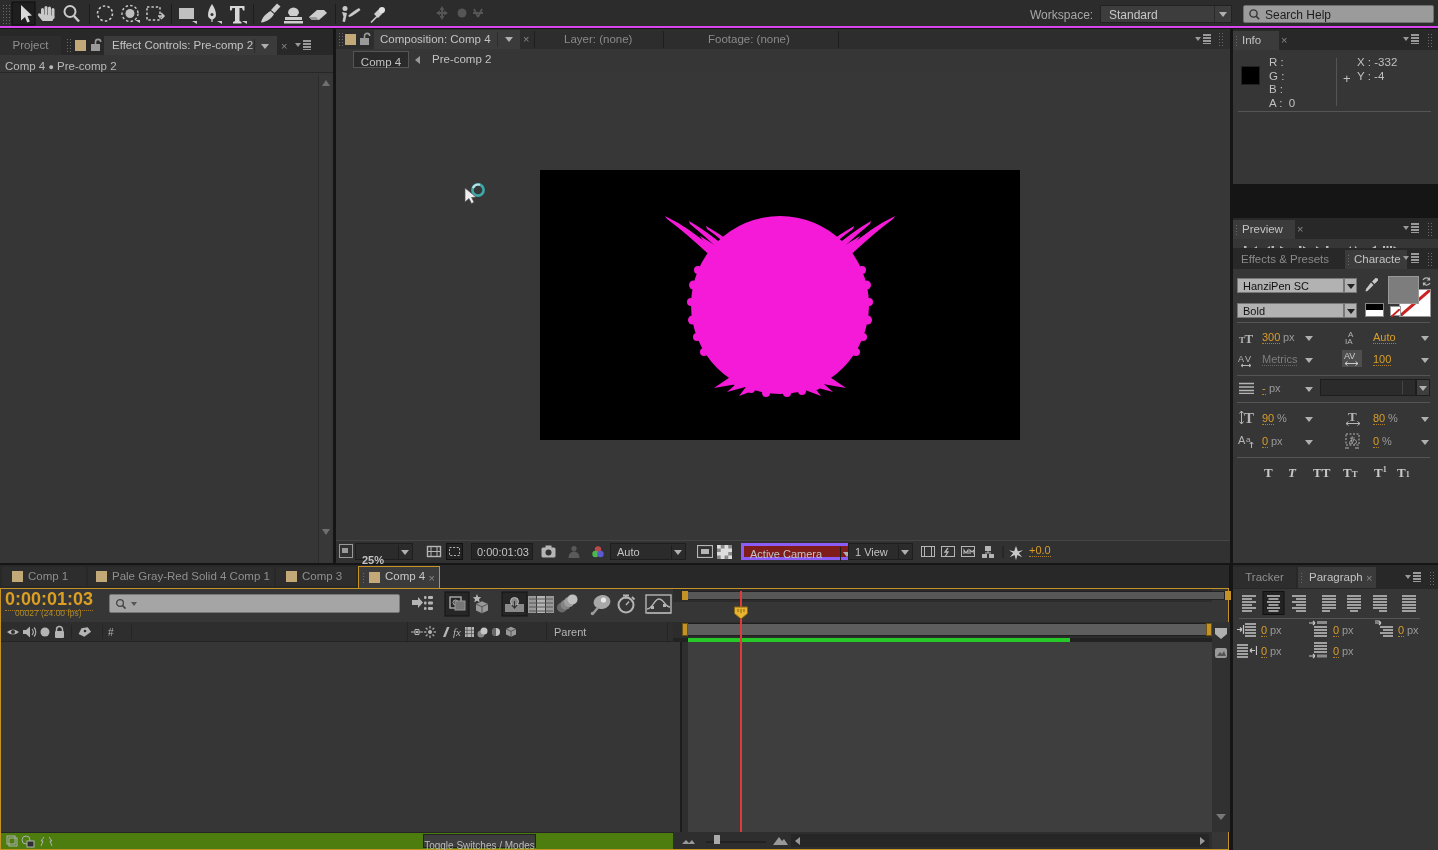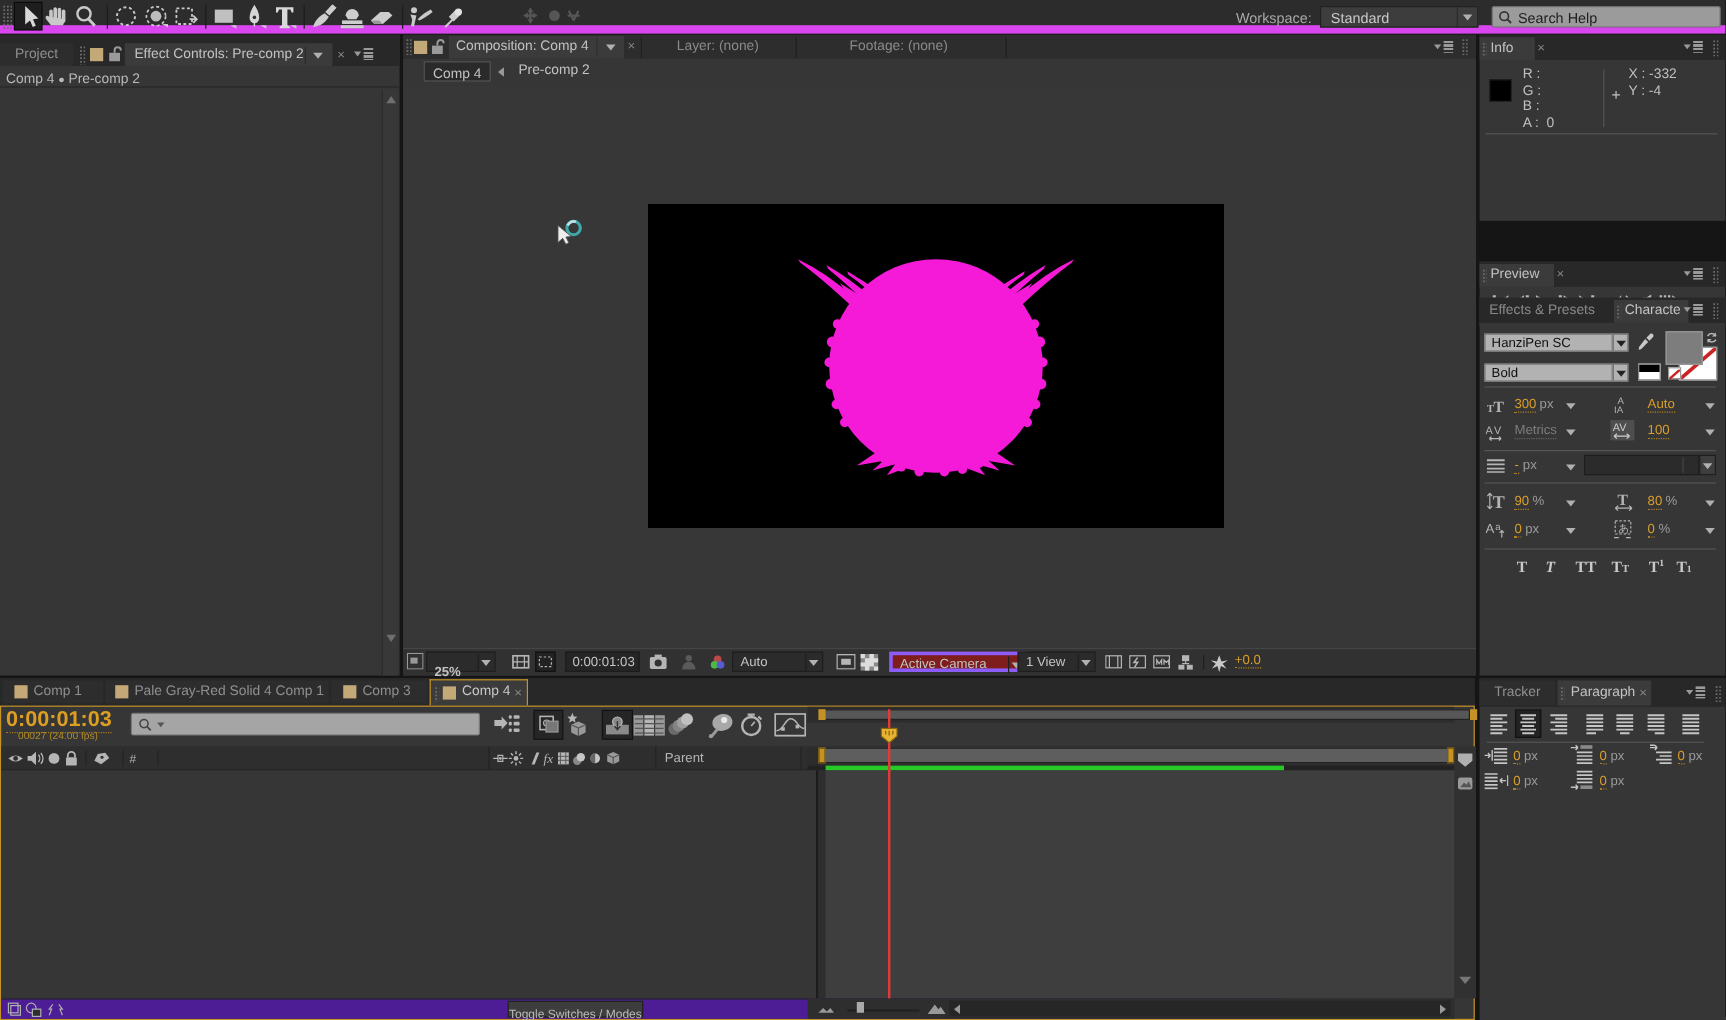--- a/index.html
+++ b/index.html
@@ -25,21 +25,21 @@
 .xclose { position:absolute; color:#888; font-size:11px; line-height:10px; }
 .orange { color:#d99e2b; }
 .dotted-u { border-bottom:1px dotted #b08020; }
 .sep-v { position:absolute; width:1px; background:#1f1f1f; }
 .txt { position:absolute; white-space:nowrap; }
 </style>
 </head>
 <body>
 <div id="stage">
 
-<div class="abs" id="toolbar" style="left:0;top:0;width:1438px;height:28px;background:#2c2c2c;border-bottom:7px solid #d946ef;">
+<div class="abs" id="toolbar" style="left:0;top:0;width:1438px;height:28px;background:#2c2c2c;border-bottom:2px solid #d946ef;">
   <div class="grip" style="left:2px;top:4px;height:20px;width:8px;"></div>
   <svg id="toolicons" class="abs" style="left:0;top:0;" width="520" height="28" viewBox="0 0 520 28">
 
     <rect x="12" y="2" width="23" height="23" fill="#1e1e1e" stroke="#0c0c0c"></rect>
     <path d="M21 5 L21 20.5 L25 17 L27.3 22.5 L29.8 21.4 L27.5 16 L32 15.5 Z" fill="#d8d8d8"></path>
 
     <g fill="#c9c9c9">
       <rect x="41" y="8" width="3" height="10" rx="1.5"></rect>
       <rect x="44.5" y="6" width="3" height="12" rx="1.5"></rect>
       <rect x="48" y="6.5" width="3" height="12" rx="1.5"></rect>
@@ -662,21 +662,21 @@
           </svg>
       <div class="tri" style="left:4px;top:192px;border-left:5px solid transparent;border-right:5px solid transparent;border-top:6px solid #777;"></div>
     </div>
 
     <div class="abs" style="left:739px;top:2px;width:1.6px;height:241px;background:#e03a3a;z-index:5;"></div>
     <svg class="abs" style="left:732px;top:17px;z-index:6;" width="16" height="14" viewBox="0 0 16 14">
       <path d="M1.5 1 h13 v6.5 L8 13 L1.5 7.5 z" fill="#e8b331" stroke="#8a6a10"></path>
       <path d="M5 3 v3 M8 3 v4 M11 3 v3" stroke="#8a6a10" stroke-width="1.1"></path>
     </svg>
 
-    <div class="abs" style="left:0;top:243px;width:1066px;height:17px;background:#4c1d95;border-top:1px solid #242424;">
+    <div class="abs" style="left:0;top:243px;width:1066px;height:17px;background:#4d7c0f;border-top:1px solid #242424;">
       <svg class="abs" style="left:5px;top:2px;" width="55" height="13" viewBox="0 0 55 13">
         <g fill="none" stroke="#b0b0b0">
           <rect x="1" y="1" width="8" height="8"></rect>
               <rect x="3" y="3" width="8" height="8"></rect>
           <circle cx="20" cy="5" r="4"></circle>
               <rect x="21" y="6" width="7" height="6" fill="#2e2e2e" stroke="#b0b0b0"></rect>
           <path d="M38 2 l-3 4 h2 l-2 5 M43 2 l3 4 h-2 l2 5"></path>
         </g>
       </svg>
       <div class="abs" style="left:422px;top:1px;width:113px;height:14px;background:#3d3d3d;border:1px solid #222;text-align:center;">

